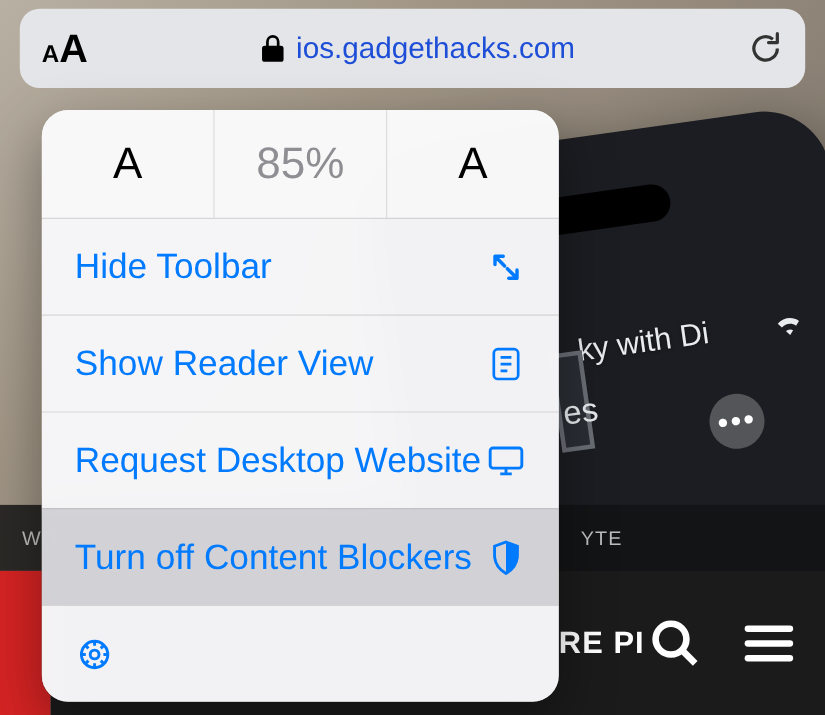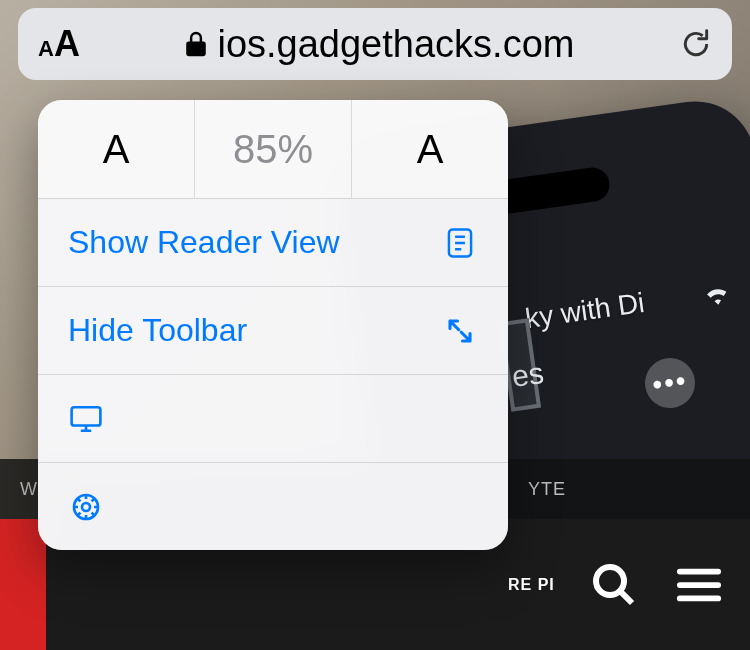--- a/index.html
+++ b/index.html
@@ -89,21 +89,21 @@
     left:0; top:519px; width:46px; height:131px;
     background:#d52323;
   }
   .bottom{
     position:absolute;
     left:46px; right:0; top:519px; height:131px;
     background:#1b1b1b;
     display:flex; align-items:center;
     color:#fff;
   }
-  .bottom-text{ margin-left:462px; font-size:16px; font-weight:700; letter-spacing:1px;}
+  .bottom-text{ margin-left:462px; font-size:28px; font-weight:700; letter-spacing:1px;}
   .bottom-icons{ margin-left:auto; margin-right:28px; display:flex; gap:38px; align-items:center;}
 
   
   .addrbar{
     position:absolute;
     left:18px; right:18px; top:8px;
     height:72px;
     background:#e4e5e8;
     border-radius:18px;
     display:flex;
@@ -115,22 +115,22 @@
     font-weight:600;
     color:#000;
     display:flex; align-items:baseline;
   }
   .addr-aA .small{ font-size:22px; }
   .addr-aA .big{ font-size:36px; }
   .addr-center{
     flex:1;
     display:flex; align-items:center; justify-content:center;
     gap:10px;
-    color:#000000;
-    font-size:38px;
+    color:#1d4ed8;
+    font-size:27px;
   }
   .addr-reload{ color:#555; }
 
   
   .popover{
     position:absolute;
     left:38px; top:100px;
     width:470px;
     border-radius:24px;
     background:rgba(244,244,246,0.95);
@@ -230,51 +230,61 @@
 </div>
 
 <div class="popover">
   <div class="zoombar">
     <div class="zoom-small">A</div>
     <div class="zoom-pct">85%</div>
     <div class="zoom-big">A</div>
   </div>
 
   <div class="menuitem">
+    <span>Hide Toolbar</span>
+    <span class="micon">
+      <svg width="30" height="30" viewBox="0 0 24 24" fill="none" stroke="#007aff" stroke-width="2.5" stroke-linecap="round" stroke-linejoin="round">
+          <path d="M4 4h6M4 4v6M4 4l7 7"></path>
+          <path d="M20 20h-6M20 20v-6M20 20l-7-7"></path>
+        </svg>
+    </span>
+  </div>
+
+  <div class="menuitem">
     <span>Show Reader View</span>
     <span class="micon">
       <svg width="28" height="32" viewBox="0 0 22 26" fill="none" stroke="#007aff" stroke-width="2">
           <rect x="2" y="2" width="18" height="22" rx="3"></rect>
           <line x1="7" y1="8" x2="15" y2="8"></line>
           <line x1="7" y1="13" x2="15" y2="13"></line>
           <line x1="7" y1="18" x2="12" y2="18"></line>
         </svg>
     </span>
   </div>
 
   <div class="menuitem">
-    <span>Hide Toolbar</span>
-    <span class="micon">
-      <svg width="30" height="30" viewBox="0 0 24 24" fill="none" stroke="#007aff" stroke-width="2.5" stroke-linecap="round" stroke-linejoin="round">
-          <path d="M4 4h6M4 4v6M4 4l7 7"></path>
-          <path d="M20 20h-6M20 20v-6M20 20l-7-7"></path>
-        </svg>
-    </span>
-  </div>
-
-  <div class="menuitem">
+    <span>Request Desktop Website</span>
     <span class="micon">
       <svg width="34" height="30" viewBox="0 0 26 22" fill="none" stroke="#007aff" stroke-width="2">
           <rect x="2" y="2" width="22" height="14" rx="2"></rect>
           <line x1="9" y1="20" x2="17" y2="20"></line>
           <line x1="13" y1="16" x2="13" y2="20"></line>
         </svg>
     </span>
   </div>
 
+  <div class="menuitem pressed">
+    <span>Turn off Content Blockers</span>
+    <span class="micon">
+      <svg width="26" height="32" viewBox="0 0 20 24">
+          <path d="M10 1l8 3v6c0 6-3.5 10.5-8 13-4.5-2.5-8-7-8-13V4l8-3z" fill="none" stroke="#007aff" stroke-width="2"></path>
+          <path d="M10 1l8 3v6c0 6-3.5 10.5-8 13V1z" fill="#007aff"></path>
+        </svg>
+    </span>
+  </div>
 
   <div class="menuitem">
     <span class="micon">
       <svg width="32" height="32" viewBox="0 0 24 24" fill="none" stroke="#007aff" stroke-width="2">
           <circle cx="12" cy="12" r="9"></circle>
           <circle cx="12" cy="12" r="3"></circle>
           <line x1="12" y1="3" x2="12" y2="6"></line>
           <line x1="12" y1="18" x2="12" y2="21"></line>
           <line x1="3" y1="12" x2="6" y2="12"></line>
           <line x1="18" y1="12" x2="21" y2="12"></line>

